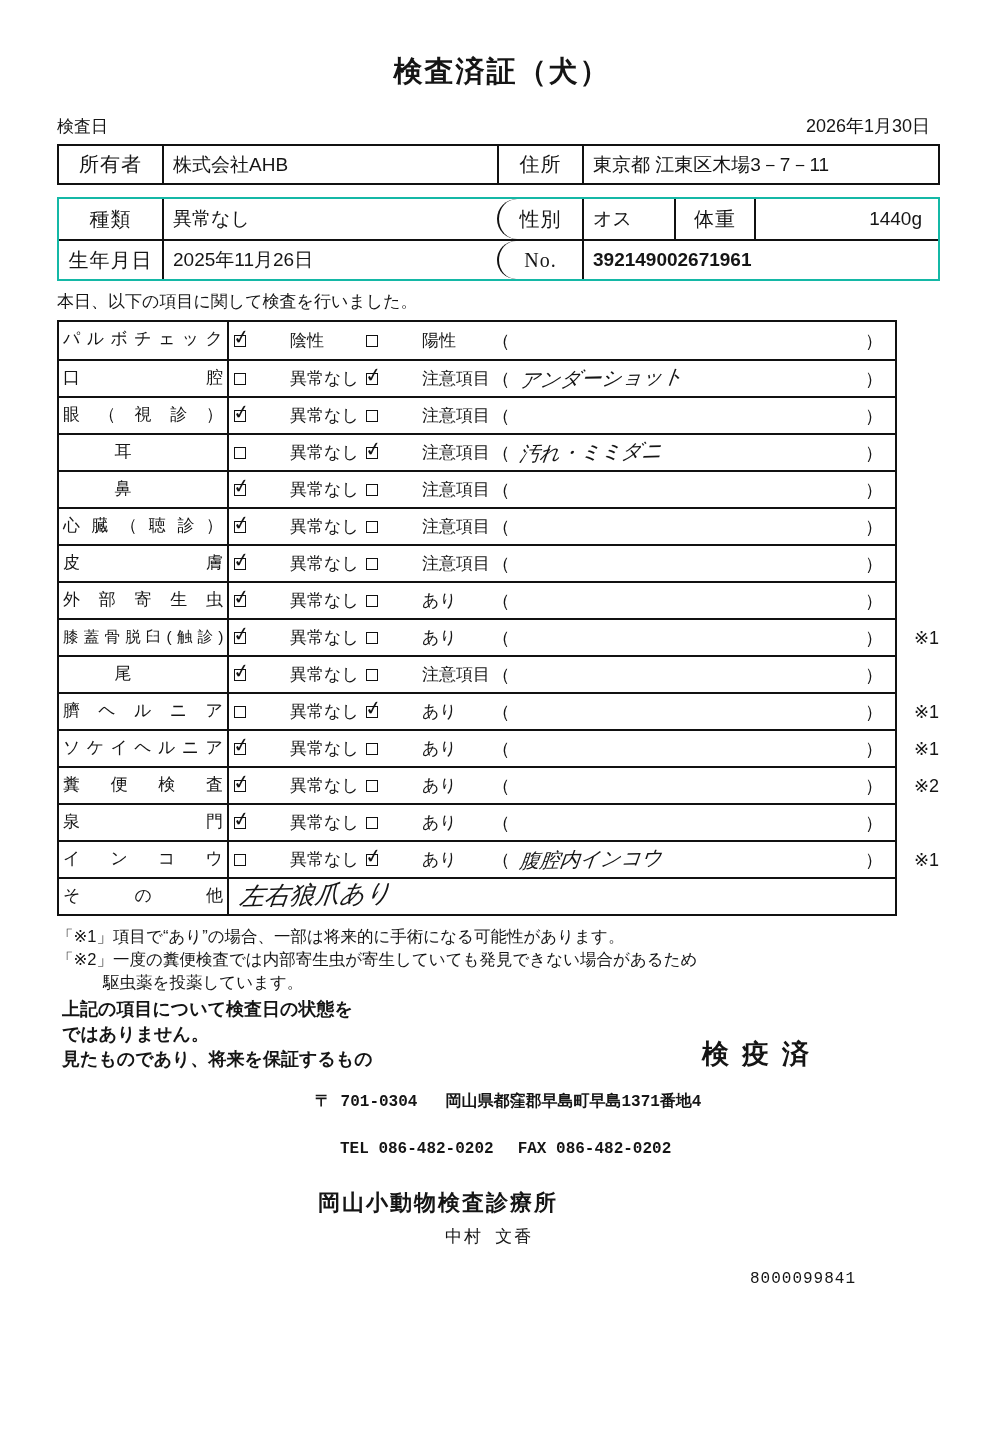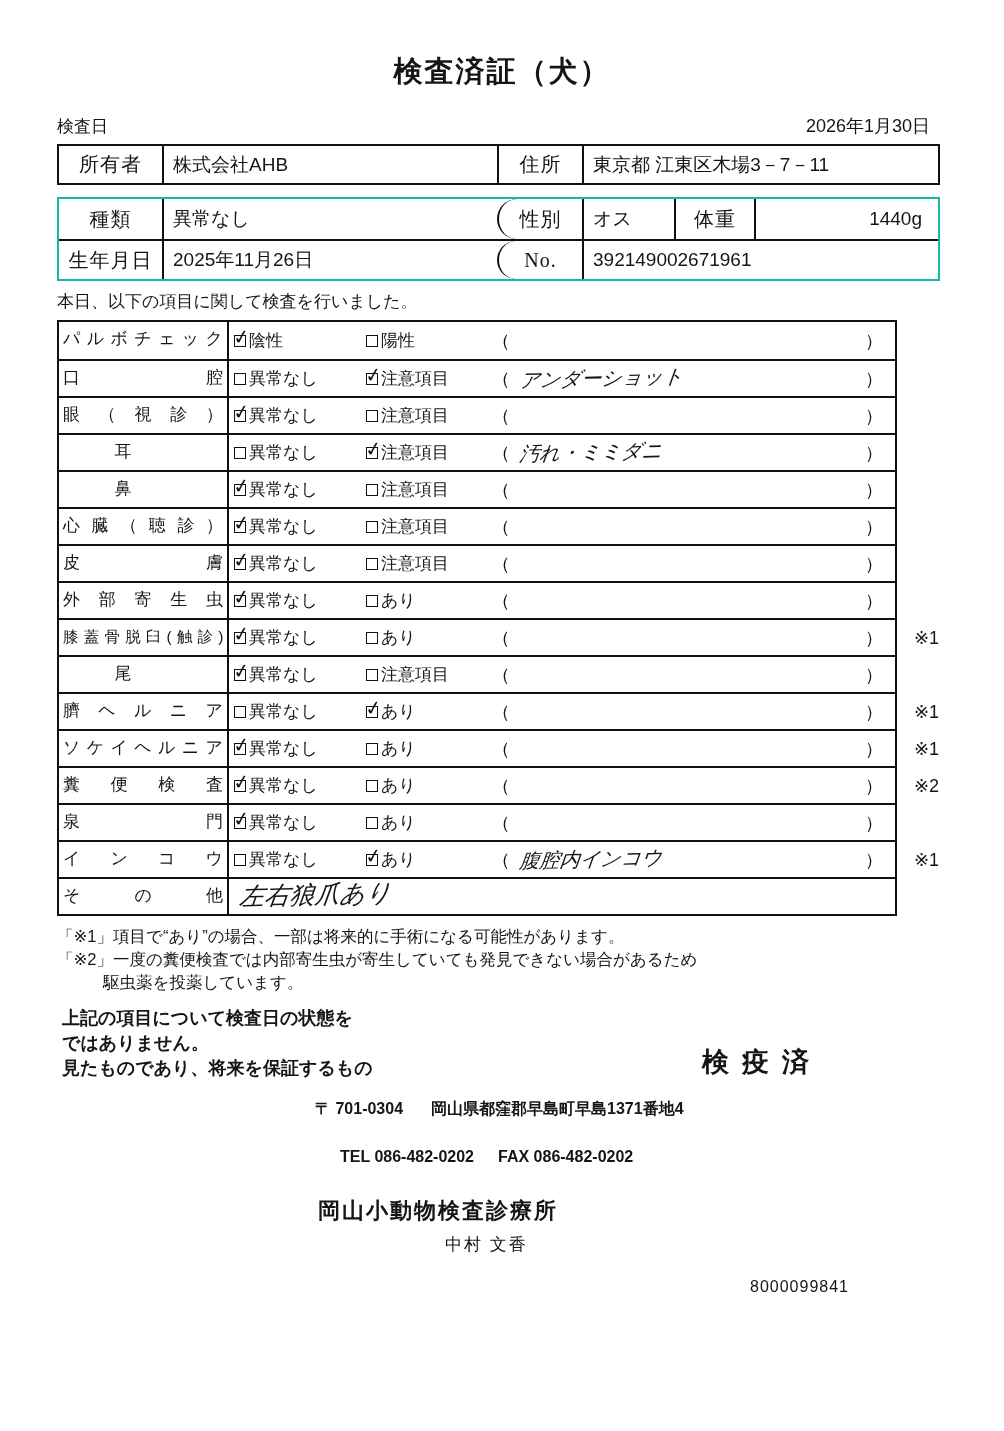--- a/index.html
+++ b/index.html
@@ -21,46 +21,46 @@
   .cell.first { border-left: none; }
   .head { justify-content: center; font-size: 20px; letter-spacing: 1px; font-family: Liberation Serif, serif; }
   .val { padding-left: 9px; font-size: 19px; white-space: nowrap; }
   .w-owner { width: 103px; } .w-ownerval { width: 335px; } .w-addr { width: 85px; } .w-addrval { flex: 1; }
 
   .tbl2 { width: 883px; margin: 12px 0 0 57px; border: 2px solid #14b8a6; }
   .trow { display: flex; height: 40px; }
   .trow + .trow { border-top: 2px solid #111; }
   .w1 { width: 103px; } .w2 { width: 335px; } .w3 { width: 85px; border-radius: 20px; } .w4 { width: 92px; } .w5 { width: 80px; }
   .wval { flex: 1; display: flex; align-items: center; justify-content: flex-end; padding-right: 16px; font-size: 19px; border-left: 2px solid #111; }
-  .wflex { flex: 1; }
+  .wflex { flex: 1; font-weight: bold; }
 
   .intro { margin: 9px 0 7px 57px; font-size: 17px; }
 
   .itable { width: 840px; margin-left: 57px; border: 2px solid #111; }
   .irow { display: flex; height: 37px; position: relative; }
   .irow + .irow { border-top: 2px solid #111; }
   .ilabel { width: 170px; border-right: 2px solid #111; padding: 0 4px; font-size: 17px; line-height: 34px; white-space: nowrap; overflow: hidden; }
   .j { text-align: justify; text-align-last: justify; }
   .c { text-align: center; padding-right: 44px; }
   .tight { font-size: 15.5px; letter-spacing: -0.5px; }
   .ibody { flex: 1; display: flex; align-items: center; padding-left: 5px; min-width: 0; }
-  .opt { display: flex; align-items: center; font-size: 17px; white-space: nowrap; }
+  .opt { display: flex; align-items: center; font-size: 17px; white-space: nowrap; gap: 41px; }
   .o1 { width: 132px; } .o2 { width: 126px; }
   .cb { width: 12px; height: 12px; border: 1.8px solid #111; margin-right: 3px; position: relative; flex: none; }
   .cb.checked::after { content: "✓"; position: absolute; left: -2px; top: -11px; font-size: 20px; font-weight: bold; color: #111; transform: rotate(-8deg); }
   .paren { flex: 1; display: flex; align-items: center; padding-right: 12px; font-size: 18px; min-width: 0; }
   .pc { margin-left: auto; }
   .hand { font-style: italic; font-size: 20px; margin-left: 10px; transform: skewX(-8deg) rotate(-1.5deg); display: inline-block; white-space: nowrap; }
   .hand-other { font-size: 25px; margin-left: 6px; margin-top: -4px; }
   .mark { position: absolute; right: -44px; top: 7px; font-size: 18px; }
 
   .notes { margin: 9px 0 0 57px; font-size: 16.5px; line-height: 23px; }
   .indent { margin-left: 46px; }
 
-  .bottom { position: relative; margin-top: 12px; }
+  .bottom { position: relative; margin-top: 4px; font-family: Liberation Mono, monospace; }
   .disclaimer { margin-left: 62px; font-size: 18px; font-weight: bold; line-height: 25px; }
   .stamp { position: absolute; left: 702px; top: 38px; font-size: 27px; font-weight: bold; letter-spacing: 13px; white-space: nowrap; }
 
   .addr-line { margin: 18px 0 0 315px; font-size: 16px; font-weight: bold; display: flex; gap: 28px; white-space: nowrap; }
   .tel-line { margin: 28px 0 0 340px; font-size: 16px; font-weight: bold; display: flex; gap: 24px; white-space: nowrap; }
   .clinic-name { margin: 30px 0 0 318px; font-size: 22px; font-weight: bold; letter-spacing: 2px; }
   .examiner { margin: 7px 0 0 445px; font-size: 17px; letter-spacing: 2px; }
   .serial { margin: 22px 0 0 750px; font-size: 16px; letter-spacing: 1px; }
 </style>
 </head>

